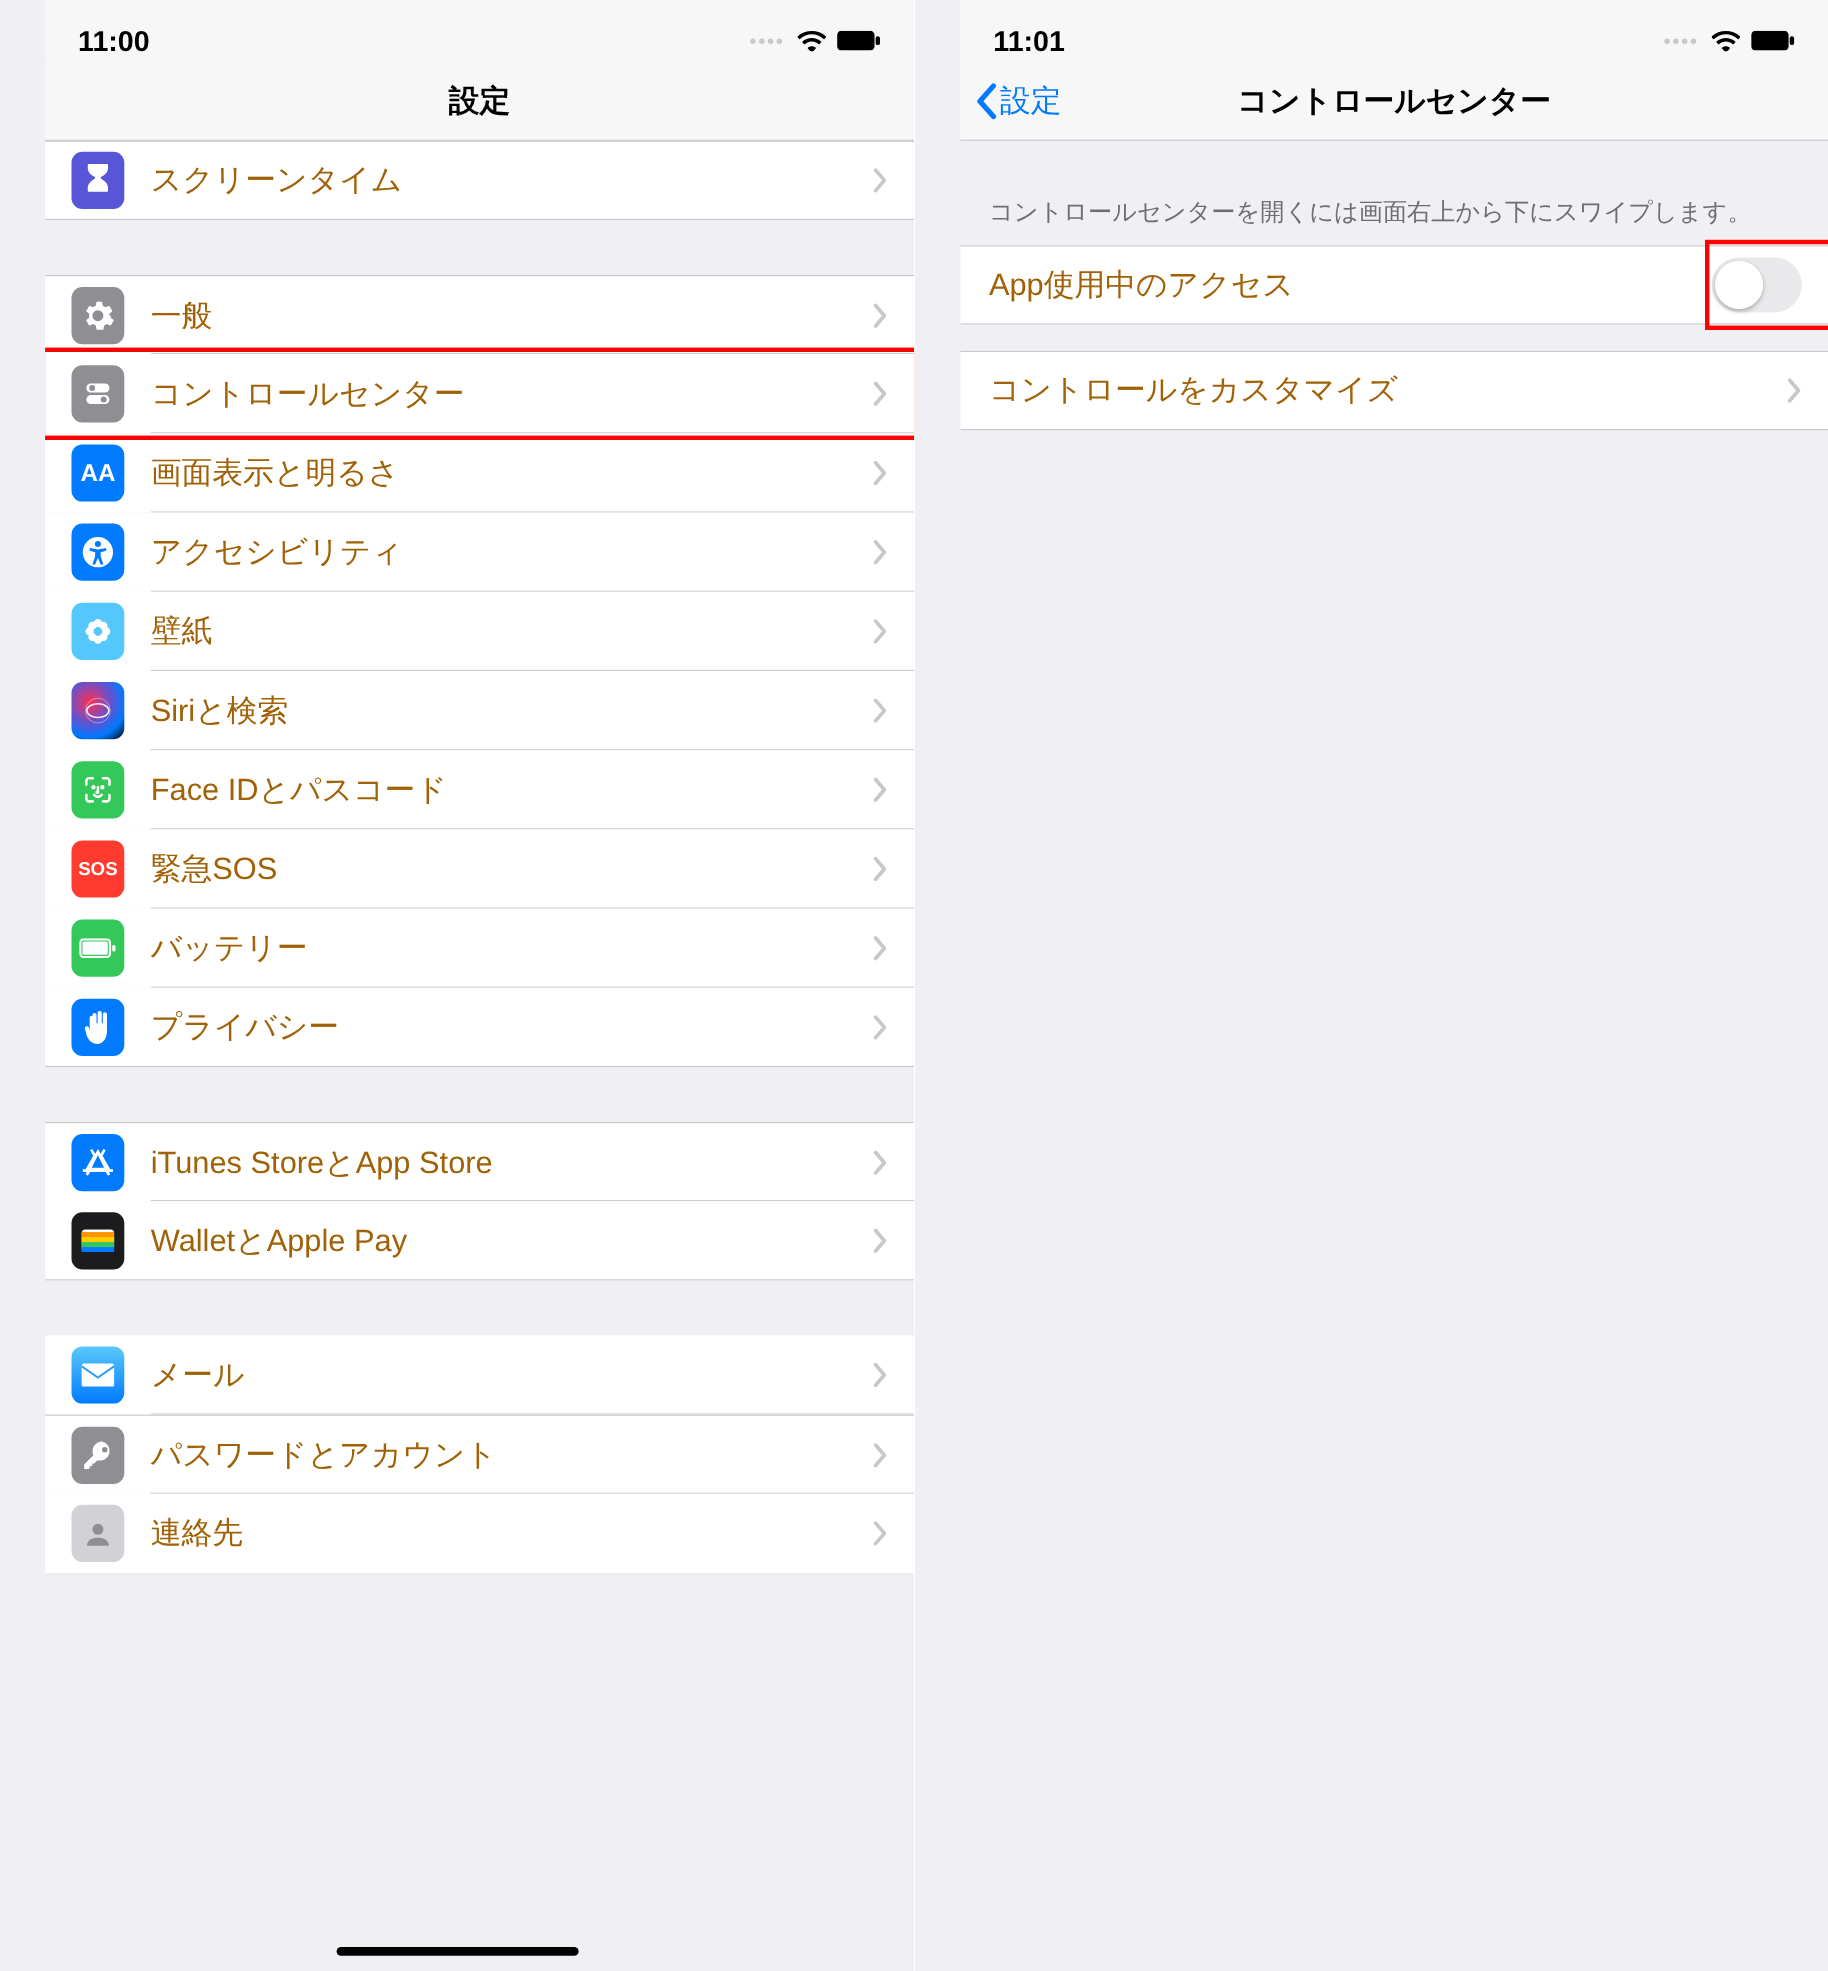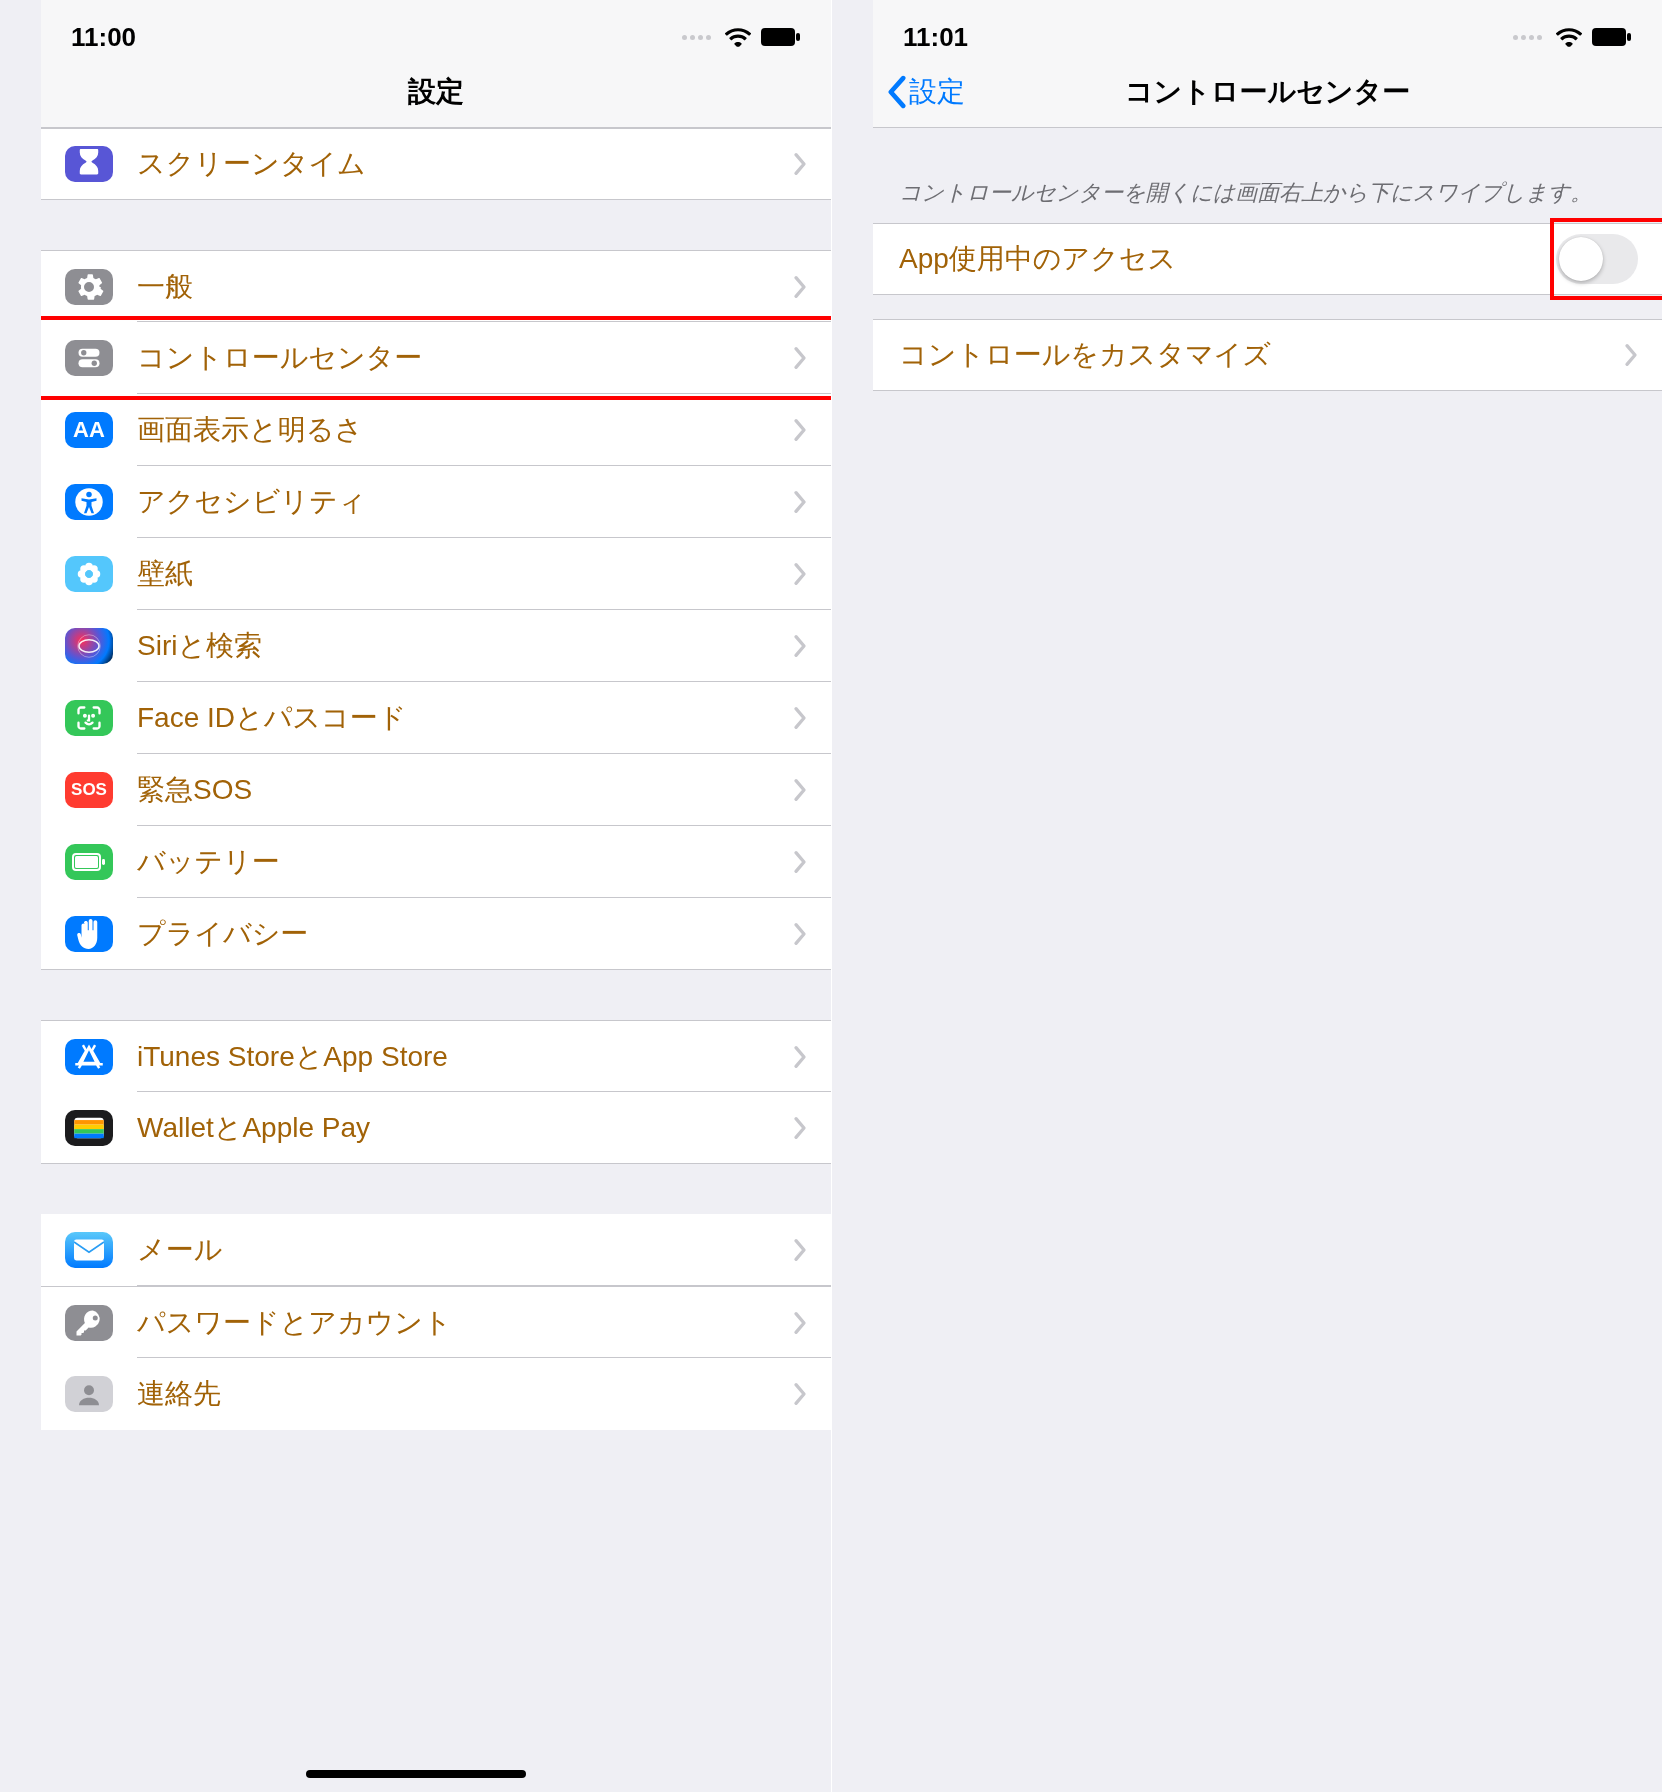--- a/index.html
+++ b/index.html
@@ -77,21 +77,21 @@
       background: #fff;
       display: flex;
       align-items: center;
       min-height: 72px;
       padding: 8px 24px 8px 24px;
       border-bottom: 1px solid #c7c7cc;
       position: relative;
     }
     .cell.first { border-top: 1px solid #c7c7cc; }
     .cell .icon-wrap {
-      width: 48px; height: 36px;
+      width: 48px; height: 52px;
       border-radius: 10px;
       margin-right: 24px;
       display:flex; align-items:center; justify-content:center;
       flex-shrink:0;
       color:#fff;
       font-size:26px;
       text-align:center;
     }
     .cell-label {
       font-size: 28px;
@@ -120,21 +120,20 @@
       pointer-events:none;
       z-index: 10;
     }
 
     
     .caption {
       font-size: 22px;
       color: #6d6d72;
       padding: 14px 26px 14px;
       line-height: 1.5;
-      font-style: italic;
     }
 
     
     .toggle {
       width: 82px; height: 50px;
       border-radius: 25px;
       background: #e9e9eb;
       position: relative;
       flex-shrink:0;
     }

